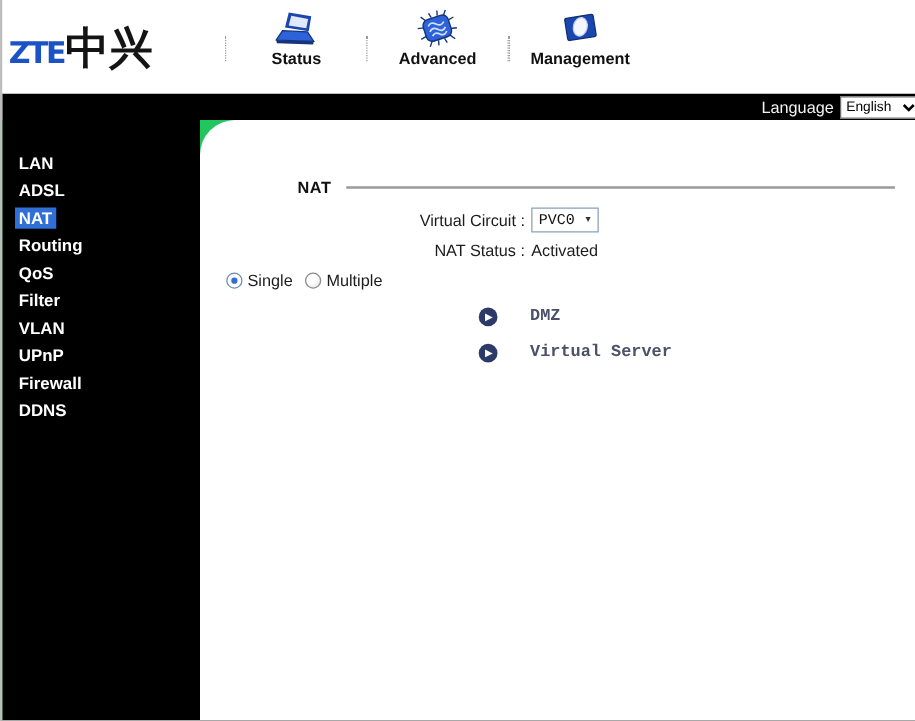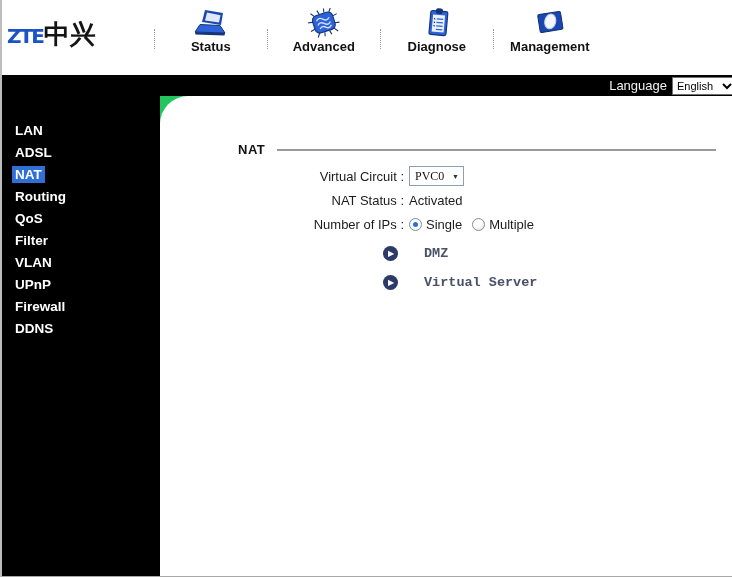--- a/index.html
+++ b/index.html
@@ -12,22 +12,22 @@
   .page {
     width:732px; height:577px;
     border-left:2px solid #bdbdbd;
     border-bottom:1px solid #a8a8a8;
     display:flex; flex-direction:column;
   }
 
   
   .topbar { height:75px; background:#fff; display:flex; align-items:flex-start; flex:none; }
   .logo { margin:21px 0 0 5px; white-space:nowrap; line-height:1; }
-  .logo-zte { font-family:"DejaVu Sans", sans-serif; font-size:20px; font-weight:bold; color:#1b52c4; letter-spacing:-2px; }
-  .logo-cn  { font-size:26px; font-weight:bold; color:#141414; margin-left:1px; }
+  .logo-zte { font-family:"DejaVu Sans", sans-serif; font-size:24px; font-weight:bold; color:#1b52c4; letter-spacing:-2px; }
+  .logo-cn  { font-size:35px; font-weight:bold; color:#141414; margin-left:1px; }
   .main-nav { display:flex; margin-left:58px; margin-top:5px; }
   .nav-item { width:112px; display:flex; flex-direction:column; align-items:center; cursor:pointer; }
   .nav-icon { height:33px; display:flex; align-items:flex-end; }
   .nav-label { font-size:13px; font-weight:bold; color:#111; margin-top:1px; white-space:nowrap; }
   .nav-sep { width:0; border-left:1px dotted #9a9a9a; height:20px; align-self:flex-end; margin-bottom:5px; }
 
   
   .langbar { height:21px; background:#000000; display:flex; align-items:center; justify-content:flex-end; flex:none; overflow:hidden; }
   .langbar-label { color:#f2f2f2; font-size:13px; margin-right:5px; }
   .lang-select { width:64px; height:18px; font-size:11px; font-family:inherit; border:1px solid #6f6f6f; background:#fff; color:#000; margin-right:-4px; }
@@ -38,30 +38,30 @@
   .side-item { padding:3px 0 4px 10px; font-size:13.5px; font-weight:bold; color:#fff; cursor:pointer; line-height:15px; }
   .side-item .lbl { padding:1px 3px; }
   .side-item.selected .lbl { background:#2f6fd6; }
 
   .content { flex:1; background:#fff; border-top-left-radius:28px; }
 
   .section-head { display:flex; align-items:center; margin:46px 16px 0 78px; }
   .section-title { font-size:13px; font-weight:bold; color:#111; letter-spacing:.5px; }
   .rule { flex:1; height:2px; background:#9a9a9a; margin-left:12px; }
 
-  .form { margin-top:9px; font-size:13px; color:#1c1c1c; }
+  .form { margin-top:9px; font-size:13px; color:#1c1c1c;padding-left:16px; }
   .frow { display:flex; align-items:center; margin-bottom:4px; min-height:20px; }
   .flabel { width:244px; text-align:right; flex:none; }
   .fvalue { margin-left:5px; display:flex; align-items:center; }
 
   .sel-wrap { position:relative; display:inline-block; }
   .sel-wrap select {
     appearance:none; -webkit-appearance:none; -moz-appearance:none;
     border:1px solid #8aa0ba; background:#fff; color:#111;
-    font-size:12px; font-family:Liberation Serif, serif; padding:2px 18px 2px 5px; min-width:54px;
+    font-size:12px; font-family:Liberation Mono, monospace; padding:2px 18px 2px 5px; min-width:54px;
   }
   .sel-wrap::after {
     content:"▼"; position:absolute; right:5px; top:50%; transform:translateY(-50%);
     font-size:7px; color:#333; pointer-events:none;
   }
 
   .radio {
     appearance:none; -webkit-appearance:none;
     width:13px; height:13px; border-radius:50%;
     border:1px solid #8b8b8b;
@@ -121,34 +121,20 @@
               <path d="M13.5 11 q3 -3.5 6.5 0 t6.5 0" fill="none" stroke="#cfe0ff" stroke-width="1.4"></path>
               <path d="M13.5 15.5 q3 -3.5 6.5 0 t6.5 0" fill="none" stroke="#cfe0ff" stroke-width="1.4"></path>
               <path d="M14.5 19.5 q3 -3 6 0 t6 -0.5" fill="none" stroke="#cfe0ff" stroke-width="1.4"></path>
             </g>
           </svg>
         </span>
         <span class="nav-label">Advanced</span>
       </div>
       <div class="nav-sep"></div>
 
-      <div class="nav-item">
-        <span class="nav-icon">
-          <svg width="38" height="31" viewBox="0 0 38 31">
-            <g transform="rotate(5 20 15)">
-              <rect x="12" y="4" width="17" height="24" rx="2" fill="#2d62d8" stroke="#14337a" stroke-width="1.2"></rect>
-              <rect x="14.5" y="8" width="12" height="17" fill="#eaf2ff"></rect>
-              <rect x="17" y="1.2" width="7" height="5.5" rx="2" fill="#14337a"></rect>
-              <path d="M18.5 12 h6.5 M18.5 15.5 h6.5 M18.5 19 h6.5 M18.5 22.5 h6.5" stroke="#2d62d8" stroke-width="1.2"></path>
-              <path d="M15.8 11.5 l1.2 1.2 M15.8 15 l1.2 1.2 M15.8 18.5 l1.2 1.2" stroke="#14337a" stroke-width="1"></path>
-            </g>
-          </svg>
-        </span>
-        <span class="nav-label">Diagnose</span>
-      </div>
       <div class="nav-sep"></div>
 
       <div class="nav-item">
         <span class="nav-icon">
           <svg width="40" height="30" viewBox="0 0 40 30">
             <g transform="rotate(-9 20 15)">
               <rect x="9" y="5" width="23" height="18" rx="1.5" fill="#1b46b0" stroke="#10306e" stroke-width="1"></rect>
               <ellipse cx="20.5" cy="13.5" rx="5.5" ry="7.5" fill="#f4f6fb" stroke="#c3cfe8" transform="rotate(22 20.5 13.5)"></ellipse>
             </g>
           </svg>
@@ -199,21 +185,20 @@
             </span>
           </span>
         </div>
 
         <div class="frow">
           <span class="flabel">NAT Status :</span>
           <span class="fvalue">Activated</span>
         </div>
 
         <div class="frow">
-          <span class="flabel">Number of IPs :</span>
           <span class="fvalue">
             <input type="radio" name="ips" class="radio" checked="" style="">
             <span class="radio-label">Single</span>
             <input type="radio" name="ips" class="radio" style="">
             <span class="radio-label">Multiple</span>
           </span>
         </div>
 
       </div>
 

